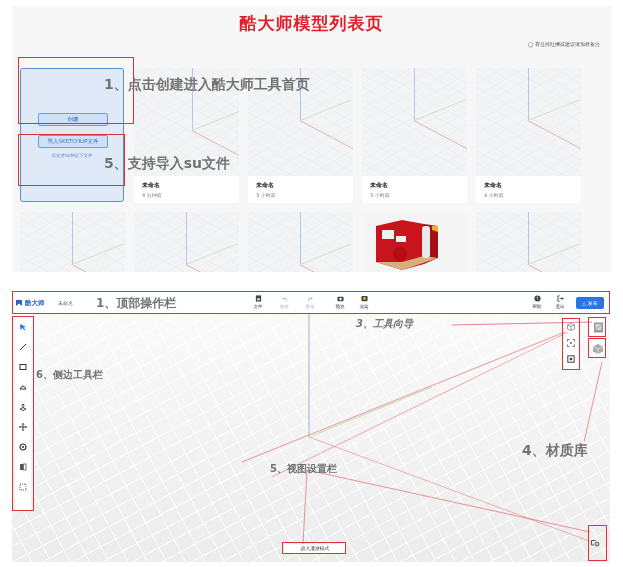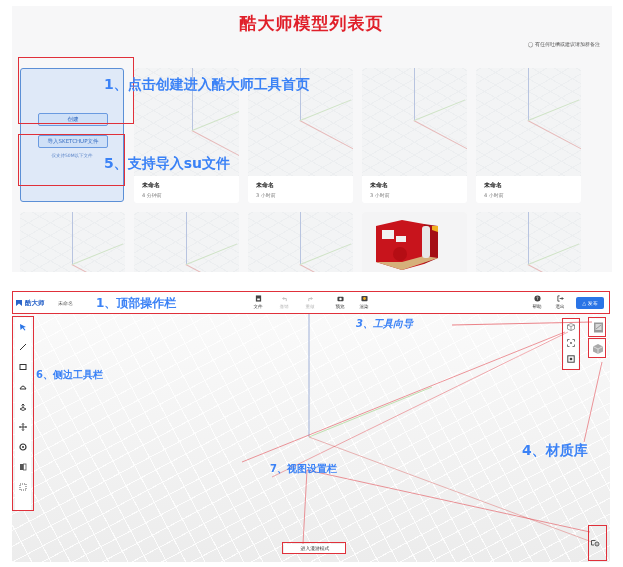--- a/index.html
+++ b/index.html
@@ -17,21 +17,21 @@
 .card .thumb .ax-v{position:absolute;width:1px;background:#b8c4e0;}
 .card .thumb .ax-r{position:absolute;height:1px;background:#e6b9b9;transform-origin:0 0;}
 .card .thumb .ax-g{position:absolute;height:1px;background:#cfe3c6;transform-origin:0 0;}
 .card .name{position:absolute;left:8px;top:113px;font-size:6px;font-weight:bold;color:#222;}
 .card .time{position:absolute;left:8px;top:124px;font-size:5px;color:#777;}
 .create-card{position:absolute;left:20px;top:68px;width:104px;height:134px;background:#dfe9f8;border:1.2px solid #5b8fd6;border-radius:3px;}
 .btn-create{position:absolute;left:17px;top:44px;width:70px;height:13px;border:1px solid #6a9ae0;background:#cfe0f7;border-radius:2px;font-size:5.5px;color:#3a6fc2;text-align:center;line-height:11px;}
 .btn-import{position:absolute;left:17px;top:66px;width:70px;height:13px;border:1px solid #6a9ae0;background:#cfe0f7;border-radius:2px;font-size:5.5px;color:#3a6fc2;text-align:center;line-height:11px;}
 .import-hint{position:absolute;left:0;right:0;top:84px;text-align:center;font-size:4.5px;color:#5a84c8;}
 .redbox{position:absolute;border:1.3px solid #e0303a;}
-.anno{position:absolute;color:#3b82f6;font-weight:bold;white-space:nowrap;}
+.anno{position:absolute;color:#737373;font-weight:bold;white-space:nowrap;}
 
 
 #panel-editor{position:absolute;left:12px;top:292px;width:598px;height:270px;overflow:hidden;
  background:linear-gradient(180deg,#fbfbfb 0%,#ececec 100%);}
 .grid-floor{position:absolute;left:0;top:0;width:100%;height:100%;
  background:
  repeating-linear-gradient(62deg,rgba(255,255,255,.95) 0 1px,transparent 1px 17px),
  repeating-linear-gradient(-28deg,rgba(255,255,255,.95) 0 1px,transparent 1px 14px);
  opacity:.9;}
 .topbar{position:absolute;left:0;top:0;width:100%;height:22px;background:#fff;border-bottom:1px solid #e5e5e5;}
@@ -317,13 +317,13 @@
 <div class="redbox" style="left:562px;top:318px;width:18px;height:52px;"></div>
 <div class="redbox" style="left:588px;top:317px;width:18px;height:20px;"></div>
 <div class="redbox" style="left:588px;top:338px;width:18px;height:20px;"></div>
 <div class="redbox" style="left:282px;top:542px;width:64px;height:12px;"></div>
 <div class="redbox" style="left:588px;top:525px;width:19px;height:36px;"></div>
 
 <div class="anno" style="left:96px;top:295px;font-size:12px;">1、顶部操作栏</div>
 <div class="anno" style="left:36px;top:368px;font-size:10px;">6、侧边工具栏</div>
 <div class="anno" style="left:356px;top:317px;font-size:10px;font-style:italic;">3、工具向导</div>
 <div class="anno" style="left:522px;top:442px;font-size:14px;">4、材质库</div>
-<div class="anno" style="left:270px;top:462px;font-size:10px;">7、视图设置栏</div>
+<div class="anno" style="left:270px;top:462px;font-size:10px;">5、视图设置栏</div>
 
 </body></html>

